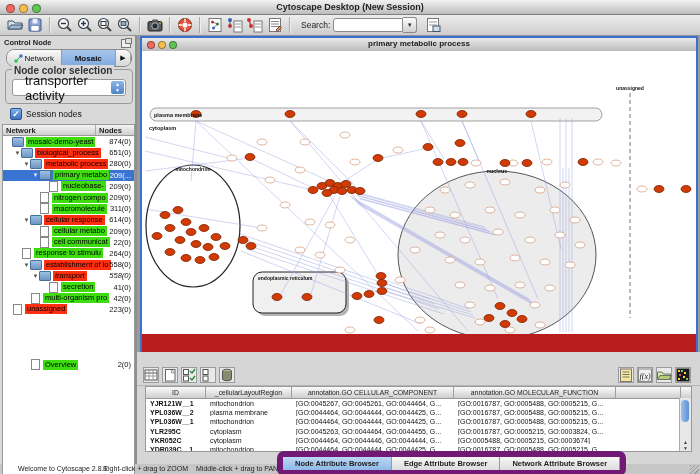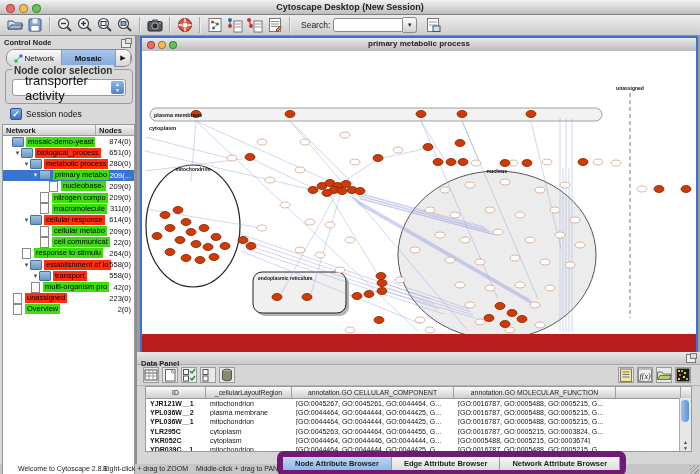--- a/index.html
+++ b/index.html
@@ -294,39 +294,45 @@
         <span class="ticonp"></span>
         <span class="chip green">response to stimulu</span>
         <span class="tcount">264(0)</span>
       </div>
       <div class="trow" style="padding-left: 20px;">
         <span class="arr">▼</span>
         <span class="ticonf"></span>
         <span class="chip red">establishment of lo</span>
         <span class="tcount">558(0)</span>
       </div>
-      <div class="trow" style="padding-left: 29px;">
+      <div class="trow" style="padding-left: 29px; font-style: italic;">
         <span class="arr">▼</span>
         <span class="ticonf"></span>
         <span class="chip red">transport</span>
         <span class="tcount">558(0)</span>
       </div>
+      <div class="trow" style="padding-left: 38px;">
+        <span class="arr"></span>
+        <span class="ticonp"></span>
+        <span class="chip green">secretion</span>
+        <span class="tcount">41(0)</span>
+      </div>
       <div class="trow" style="padding-left: 20px;">
         <span class="arr"></span>
         <span class="ticonp"></span>
         <span class="chip green">multi-organism pro</span>
         <span class="tcount">42(0)</span>
       </div>
       <div class="trow" style="padding-left: 2px;">
         <span class="arr"></span>
         <span class="ticonp"></span>
         <span class="chip red">unassigned</span>
         <span class="tcount">223(0)</span>
       </div>
-      <div class="trow" style="padding-left: 2px;">
+      <div class="trow" style="padding-left: 20px; margin-top: 44px;">
         <span class="arr"></span>
         <span class="ticonp"></span>
         <span class="chip green">Overview</span>
         <span class="tcount">2(0)</span>
       </div>
     </div>
 </div>
 
 <div class="abs desktop"></div>
 
@@ -536,24 +542,20 @@
         <text x="149" y="130" style="font-family:Liberation Sans,sans-serif;font-weight:bold;fill:#111;font-size:5.5px">cytoplasm</text>
         <text x="193" y="171" text-anchor="middle" style="font-family:Liberation Sans,sans-serif;font-weight:bold;fill:#111;font-size:5px">mitochondrion</text>
         <text x="497" y="173" text-anchor="middle" style="font-family:Liberation Sans,sans-serif;font-weight:bold;fill:#111;font-size:5.5px">nucleus</text>
         <text x="258" y="280" style="font-family:Liberation Sans,sans-serif;font-weight:bold;fill:#111;font-size:5px">endoplasmic reticulum</text>
         <text x="630" y="90" text-anchor="middle" style="font-family:Liberation Sans,sans-serif;font-weight:bold;fill:#111;font-size:5px">unassigned</text>
       </svg></div>
   <div class="grip" style="bottom:2px;right:2px"></div>
 </div>
 
 <div class="abs dpanel">
-  <div class="dphead">
-    <span class="phead" style="padding-top:1px;display:inline-block">Data Panel</span>
-    <span class="floaticon" style="top:2px"></span>
-  </div>
   <div class="dptools">
     <span id="dp-icons-left" style="display:flex">
         <span class="dicon"><svg width="16" height="16" viewBox="0 0 16 16">
             <rect x="0.5" y="0.5" width="15" height="15" fill="#e9e9e9" stroke="#9a9a9a"></rect>
             <rect x="2" y="3" width="12" height="10" fill="#fff" stroke="#555"></rect>
             <line x1="2" y1="6" x2="14" y2="6" stroke="#555"></line>
             <line x1="2" y1="9" x2="14" y2="9" stroke="#999"></line>
             <line x1="6" y1="3" x2="6" y2="13" stroke="#999"></line>
             <line x1="10" y1="3" x2="10" y2="13" stroke="#999"></line>
           </svg></span>

